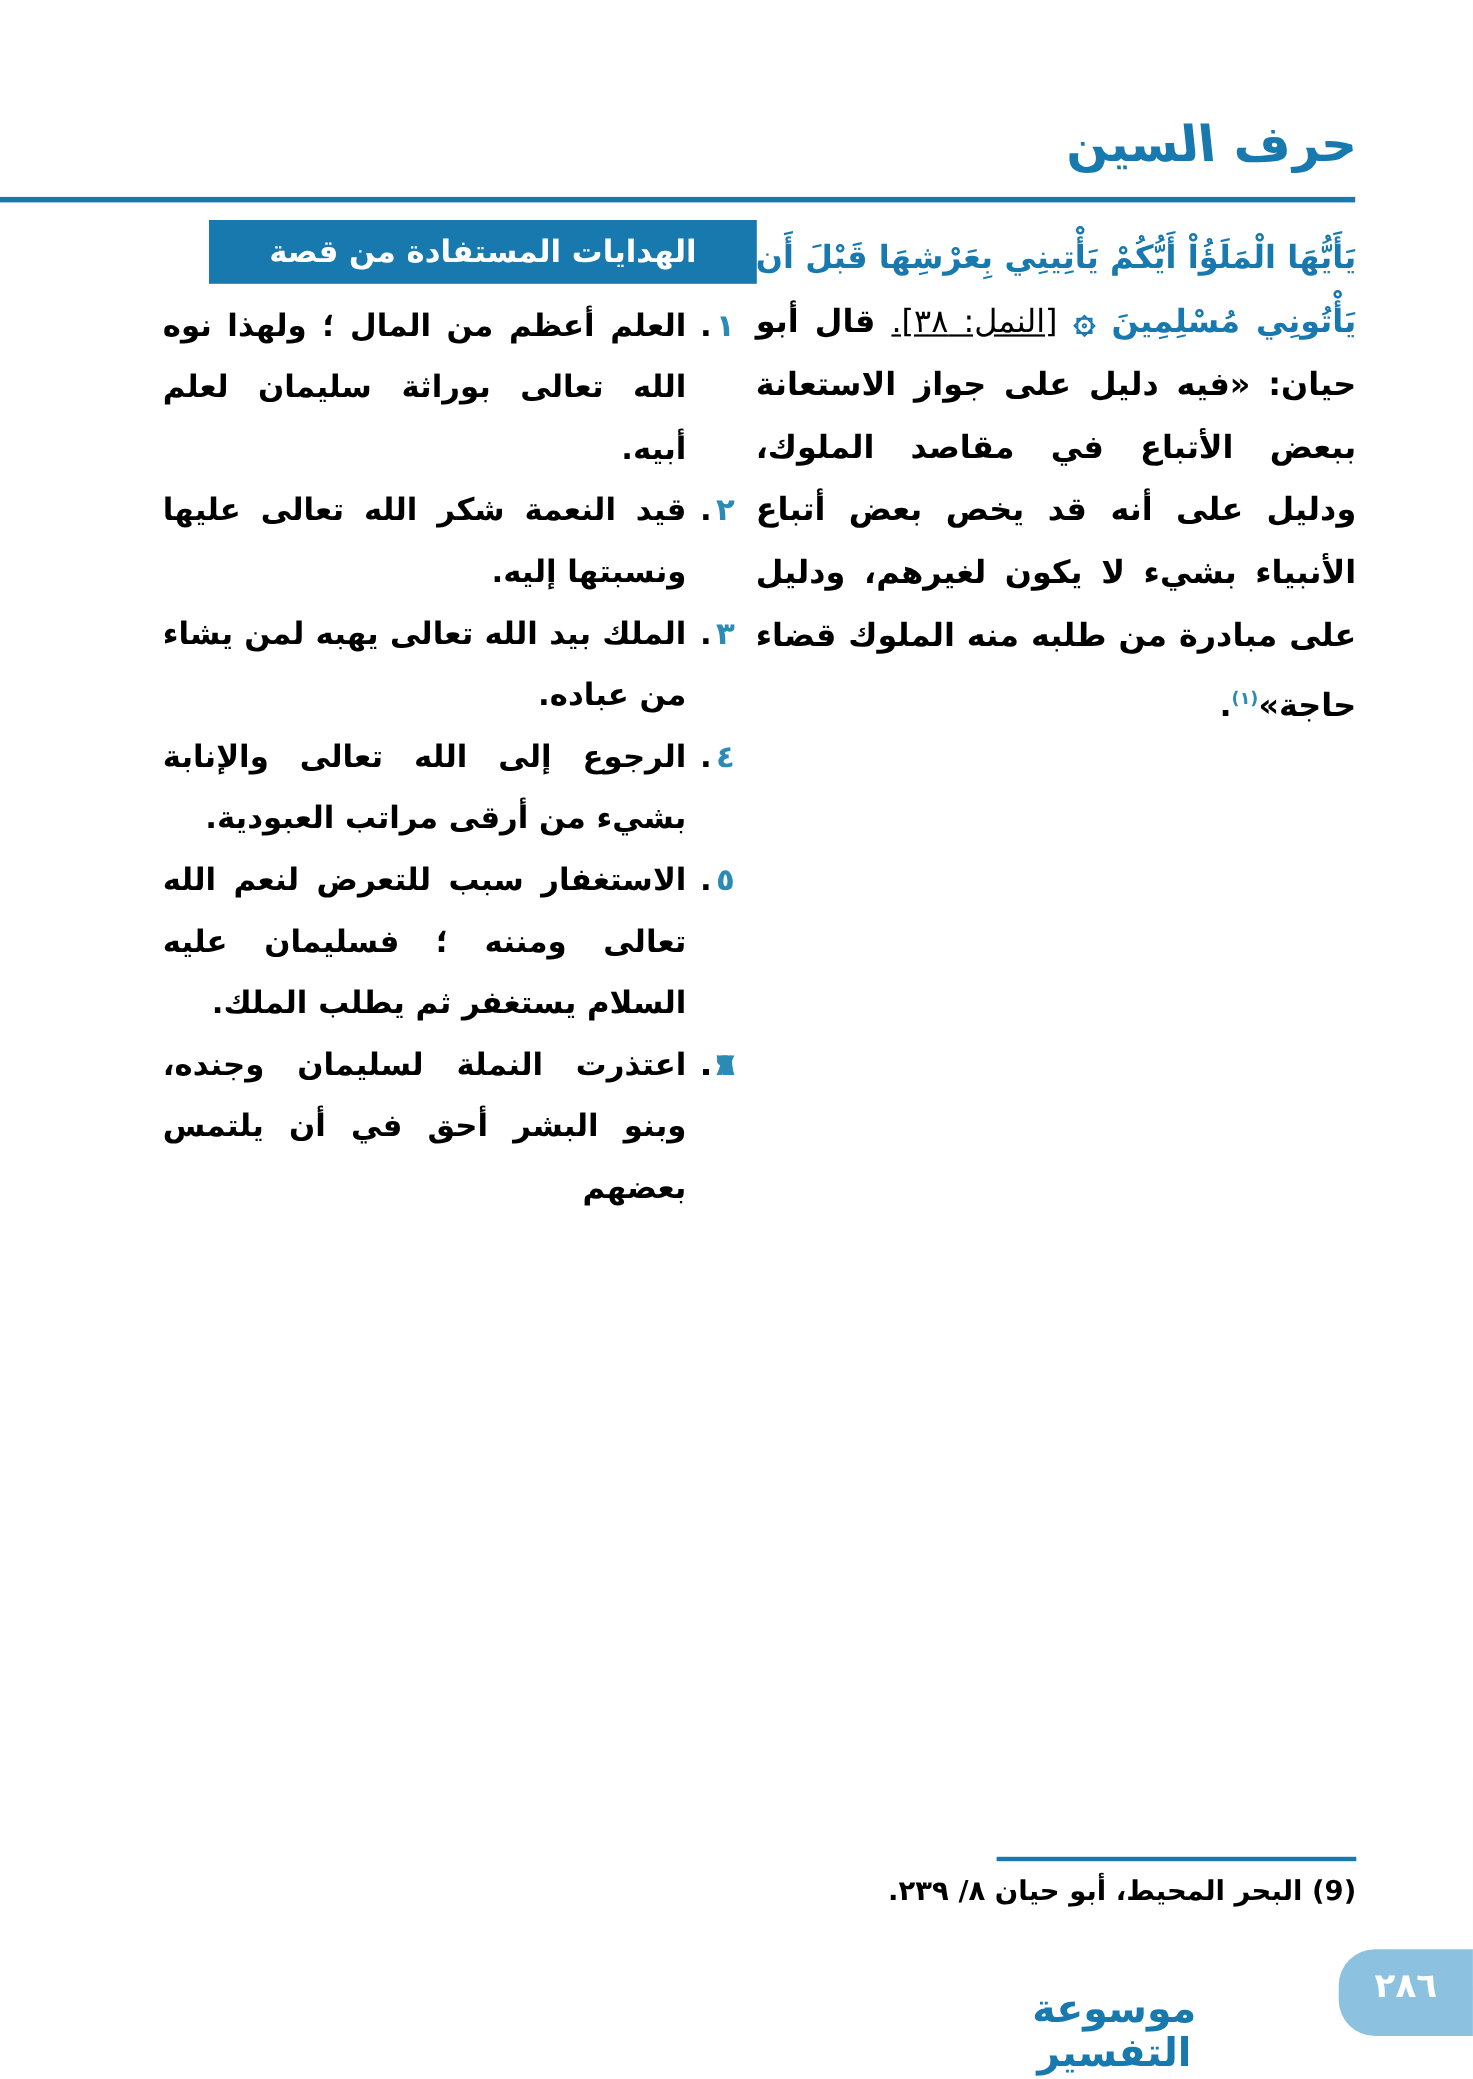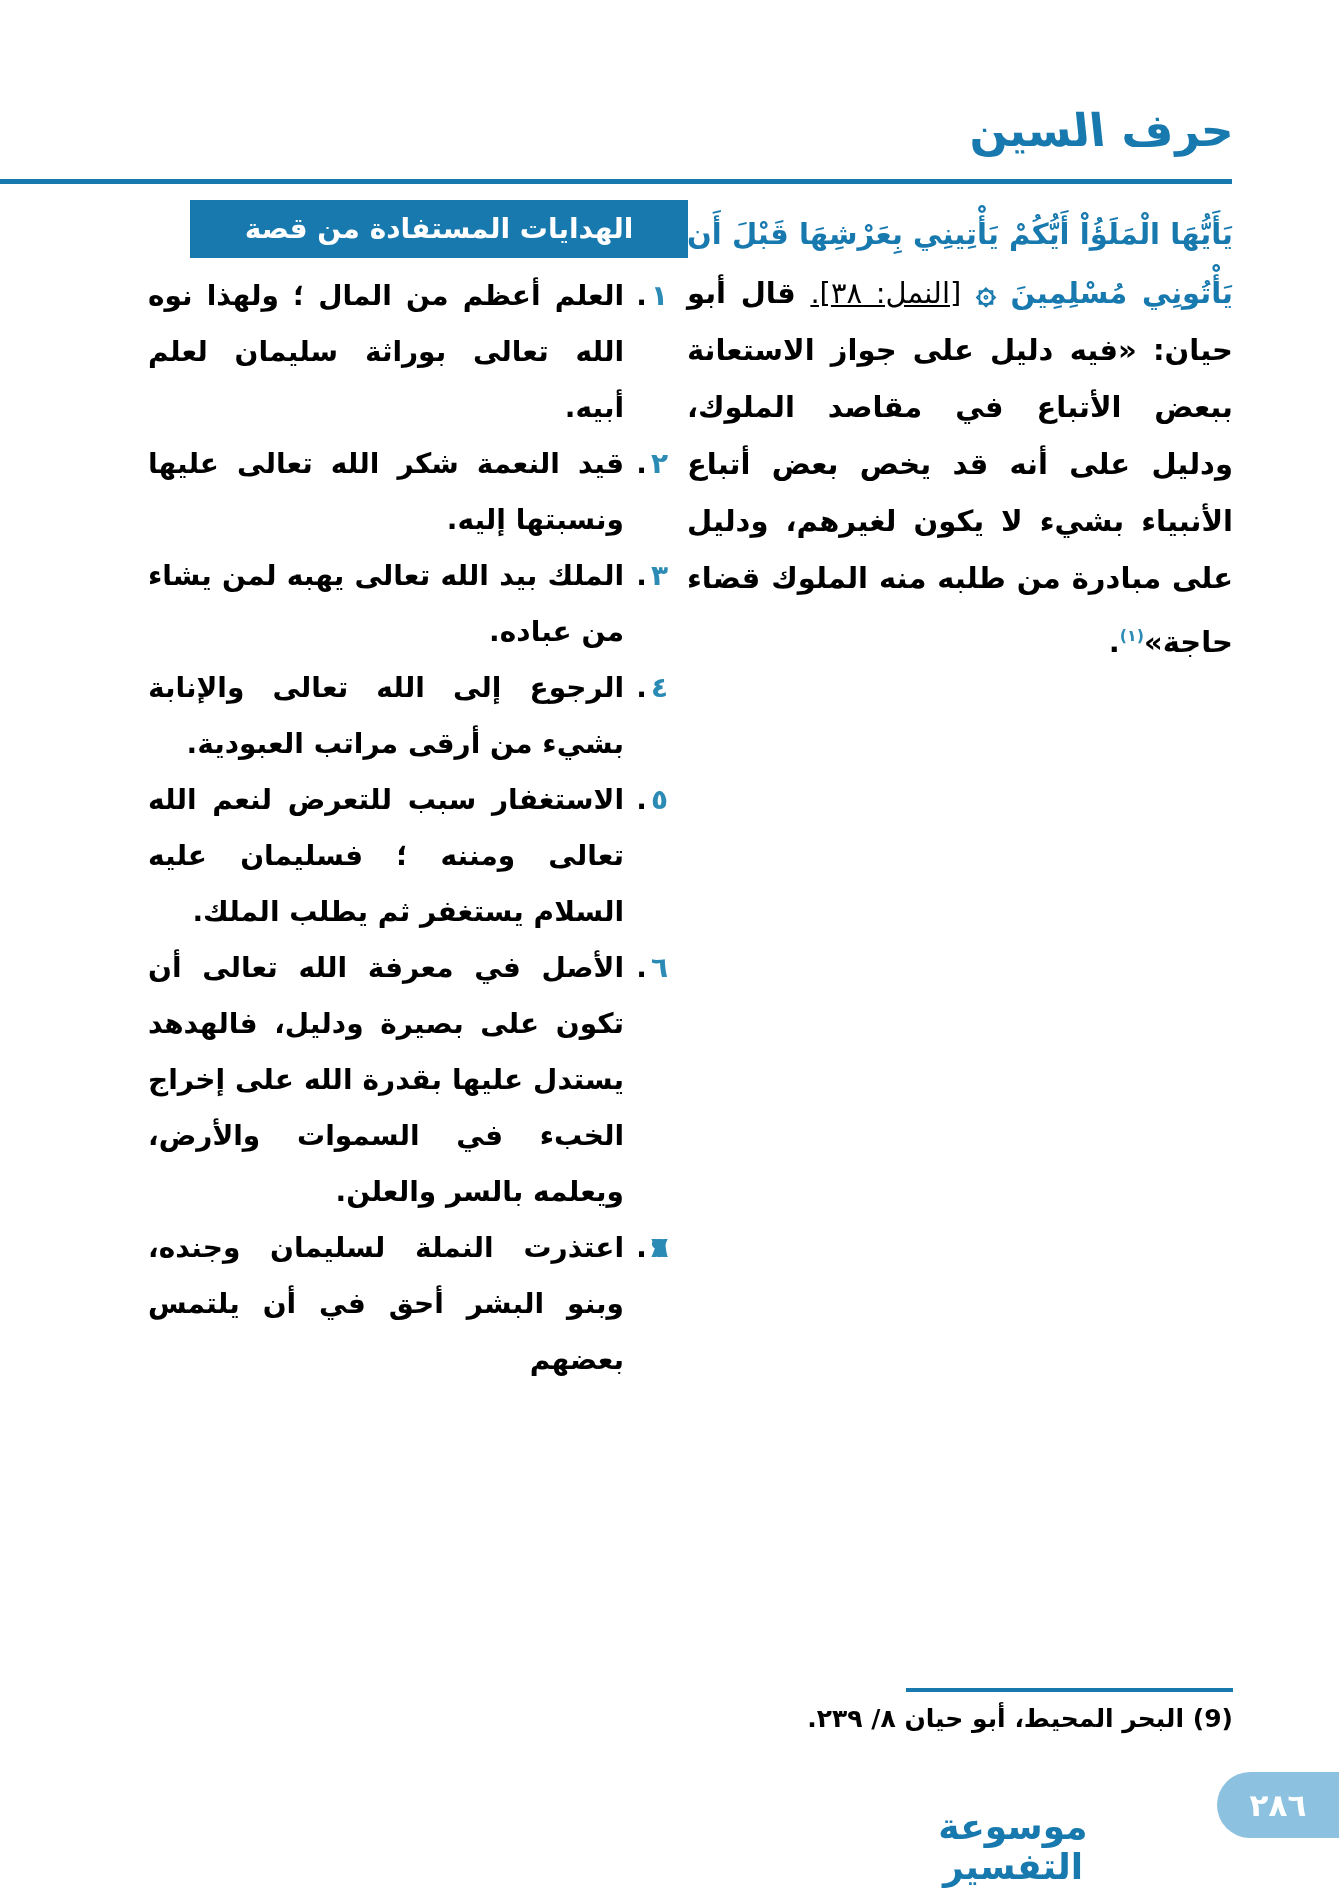--- a/index.html
+++ b/index.html
@@ -119,21 +119,21 @@
   }
   .logo .l2 {
     display: block;
     font-size: 17px;
     font-weight: bold;
     line-height: 26px;
   }
   .page-badge {
     position: absolute;
     top: 1772px; right: 0;
-    width: 122px; height: 66px;
+    width: 122px; height: 79px;
     background: var(--badge, #8cc2e0);
     border-radius: 33px 0 0 33px;
     color: #fff;
     font-size: 31px;
     font-weight: bold;
     line-height: 66px;
     text-align: center;
     letter-spacing: 4px;
   }
 </style>
@@ -167,21 +167,20 @@
     <div class="item">
       <span class="num"><span class="digit">٤</span><span class="dot">.</span></span>
       <span class="item-text">الرجوع إلى الله تعالى والإنابة بشيء من أرقى مراتب العبودية.</span>
     </div>
     <div class="item">
       <span class="num"><span class="digit">٥</span><span class="dot">.</span></span>
       <span class="item-text">الاستغفار سبب للتعرض لنعم الله تعالى ومننه ؛ فسليمان عليه السلام يستغفر ثم يطلب الملك.</span>
     </div>
     <div class="item">
       <span class="num"><span class="digit">٦</span><span class="dot">.</span></span>
-      <span class="item-text">الأصل في معرفة الله تعالى أن تكون على بصيرة ودليل، فالهدهد يستدل عليها بقدرة الله على إخراج الخبء في السموات والأرض، ويعلمه بالسر والعلن.</span>
     </div>
     <div class="item">
       <span class="num"><span class="digit">٧</span><span class="dot">.</span></span>
     </div>
     <div class="item">
       <span class="num"><span class="digit">٨</span><span class="dot">.</span></span>
     </div>
     <div class="item">
       <span class="num"><span class="digit">٩</span><span class="dot">.</span></span>
       <span class="item-text">اعتذرت النملة لسليمان وجنده، وبنو البشر أحق في أن يلتمس بعضهم</span>

